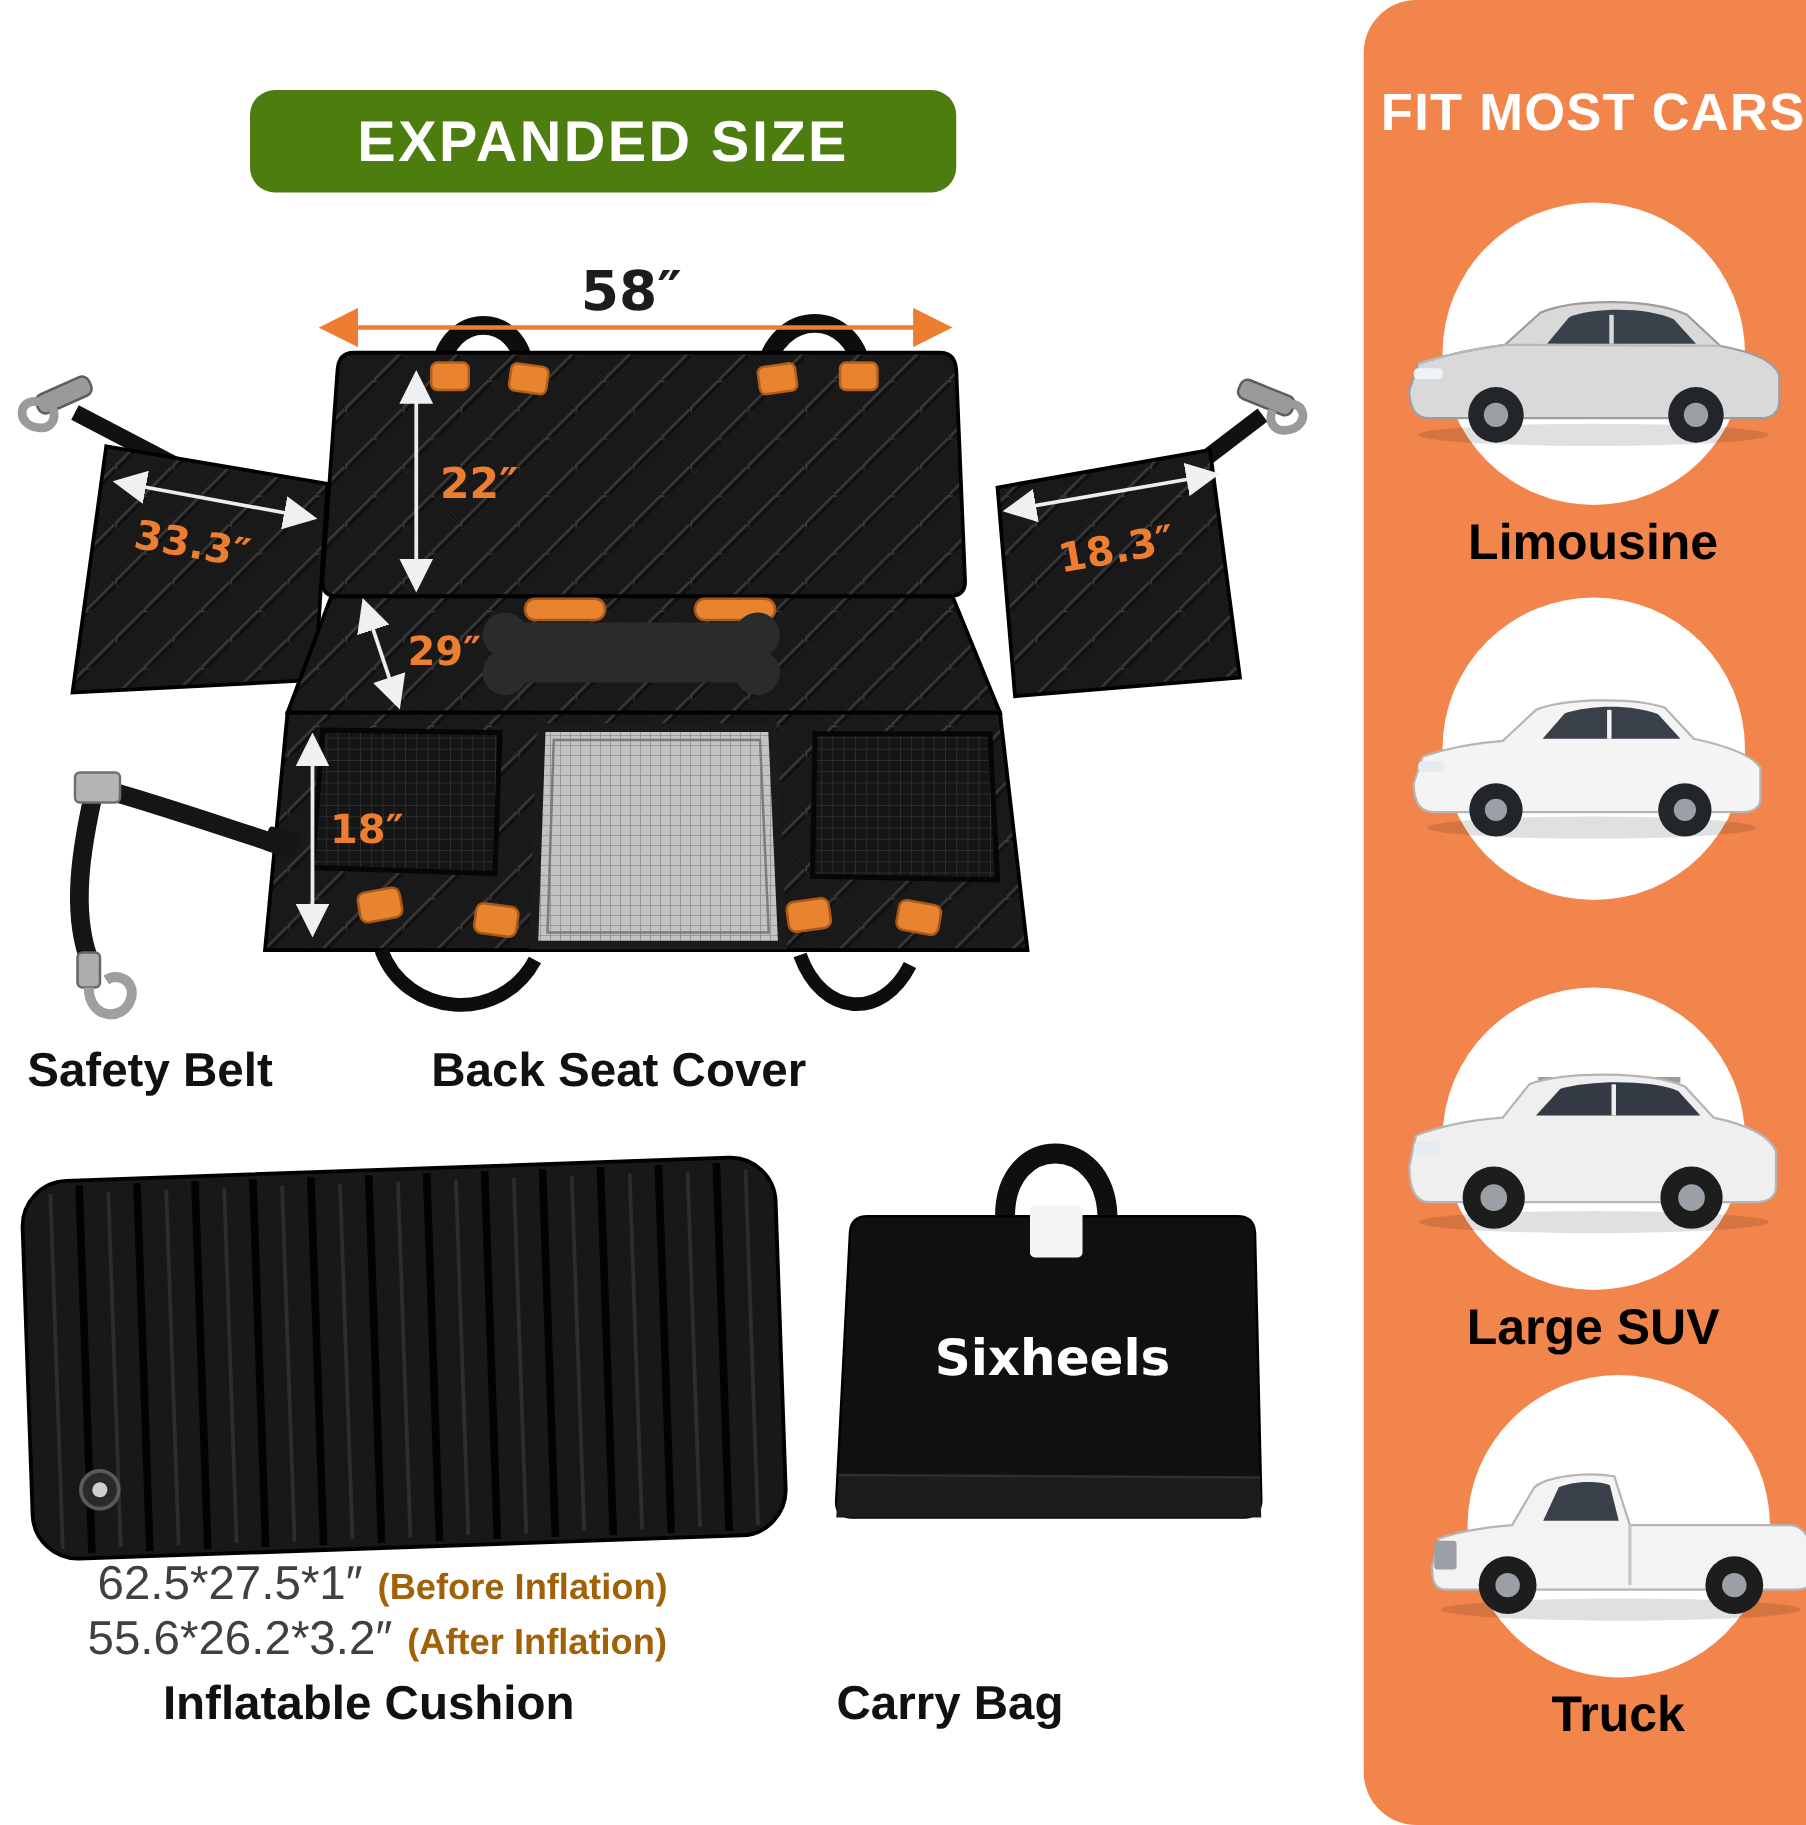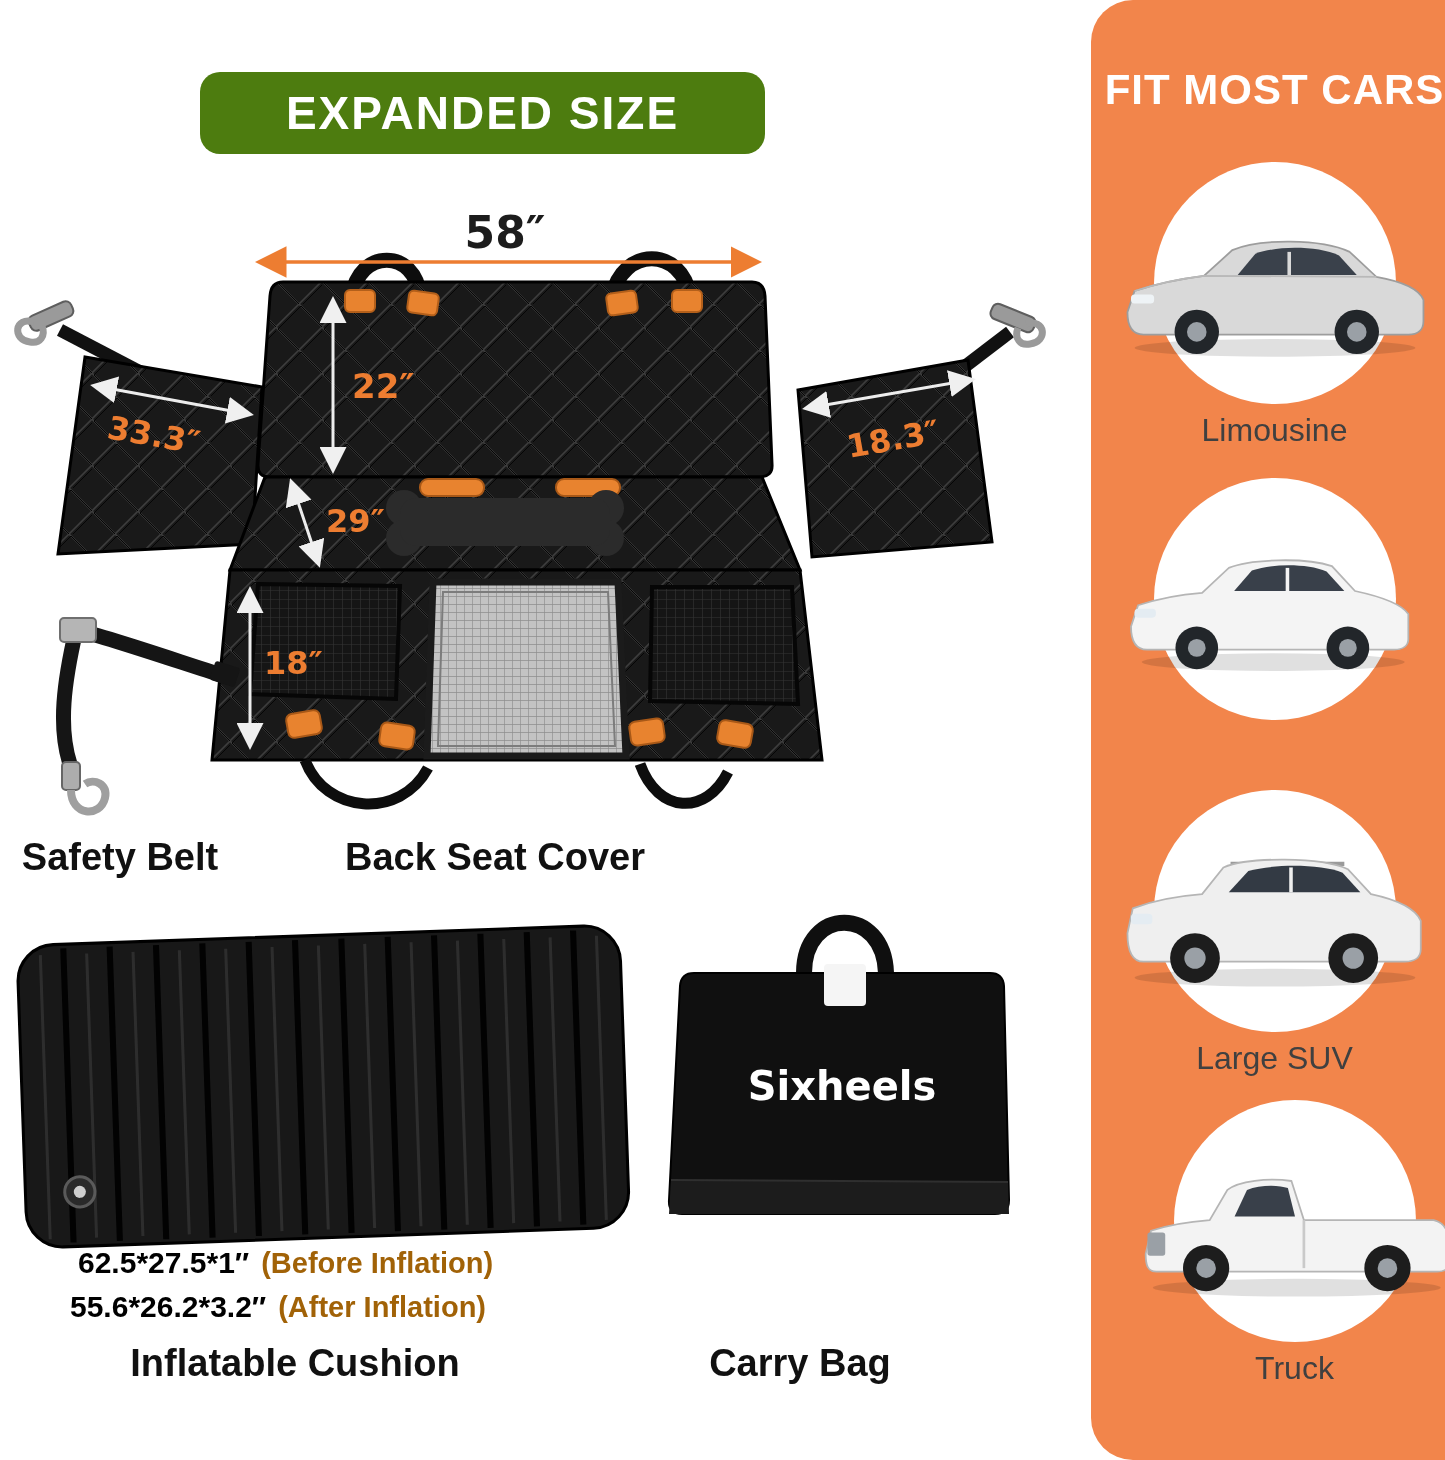--- a/index.html
+++ b/index.html
@@ -10,33 +10,33 @@
   .banner { position:absolute; left:200px; top:72px; width:565px; height:82px;
             background:#4d7c0f; border-radius:20px; display:flex; align-items:center; justify-content:center; }
   .banner span { color:#fff; font-size:46px; font-weight:bold; letter-spacing:2px; }
 
   
   .abs { position:absolute; }
 
   .label { position:absolute; color:#111; font-weight:bold; font-size:38px; text-align:center; }
 
   .spec-line { position:absolute; display:flex; gap:12px; align-items:baseline; white-space:nowrap; }
-  .spec-orange { color:#000000; font-weight:bold; font-size:30px; }
+  .spec-orange { color:#404040; font-weight:normal; font-size:38px; }
   .spec-black  { color:#a16207;    font-weight:bold; font-size:29px; }
 
   
   .sidebar { position:absolute; left:1078px; top:0; width:367px; height:1460px;
              background:#F2854B; border-radius:42px 0 0 42px;margin-left:13px; }
   .sidebar-title { position:absolute; left:0; top:66px; width:100%; text-align:center;
                    color:#fff; font-size:42px; font-weight:bold; letter-spacing:1px; }
   .car-item { position:absolute; left:0; width:100%; display:flex; flex-direction:column; align-items:center; }
   .car-circle { width:242px; height:242px; border-radius:50%; background:#fff;
                 display:flex; align-items:center; justify-content:center; overflow:visible; }
   .car-circle svg { overflow:visible; }
-  .car-label { margin-top:8px; color:#404040; font-size:32px; font-weight:normal; text-align:center; }
+  .car-label { margin-top:8px; color:#000000; font-size:40px; font-weight:bold; text-align:center; }
 
   .cushion-wrap { position:absolute; left:12px; top:922px; width:625px; height:340px; transform:rotate(-2deg); }
 
   svg text { font-family:"DejaVu Sans","Liberation Sans",sans-serif; }
   .dimO { fill:#ED7D31; font-weight:bold; }
   .dimK { fill:#1c1c1c; font-weight:bold; }
 </style>
 </head>
 <body>
 
@@ -188,21 +188,21 @@
 
     <svg class="abs" style="left:652px; top:878px;" width="385" height="405" viewBox="0 0 385 405">
       <path d="M152 95 C152 28 232 28 234 95" fill="none" stroke="#0f0f0f" stroke-width="16"></path>
       <path d="M42 95 L338 95 Q351 95 352 108 L357 322 Q357 336 343 336 L30 336 Q16 336 17 322 L28 108 Q29 95 42 95 Z" fill="#101010" stroke="#000" stroke-width="2"></path>
       <polygon points="19,302 356,304 357,336 17,336" fill="#1c1c1c"></polygon>
       <path d="M19 302 L356 304" stroke="#2f2f2f" stroke-width="2"></path>
       <rect x="172" y="86" width="42" height="42" rx="4" fill="#f5f5f5"></rect>
       <text x="190" y="222" fill="#ffffff" font-size="40" font-weight="bold" text-anchor="middle">Sixheels</text>
     </svg>
 
-    <div class="label" style="left:690px; top:1342px; width:220px;">Carry Bag</div>
+    <div class="label" style="left:650px; top:1342px; width:220px;">Carry Bag</div>
   </div>
 
   <aside class="sidebar">
     <div class="sidebar-title">FIT MOST CARS</div>
 
     <div class="car-item" style="top:162px;">
       <div class="car-circle">
         <svg width="320" height="180" viewBox="0 0 360 190">
           <ellipse cx="180" cy="168" rx="158" ry="10" fill="rgba(0,0,0,0.12)"></ellipse>
           <path d="M14 128 L22 104 C52 94 76 90 100 87 L132 58 C162 45 232 45 264 60 L294 88 C322 93 342 101 347 114 L347 138 C347 148 340 153 330 153 L32 153 C20 153 14 144 14 128 Z" fill="#d9d9d9" stroke="#9d9d9d" stroke-width="2"></path>

